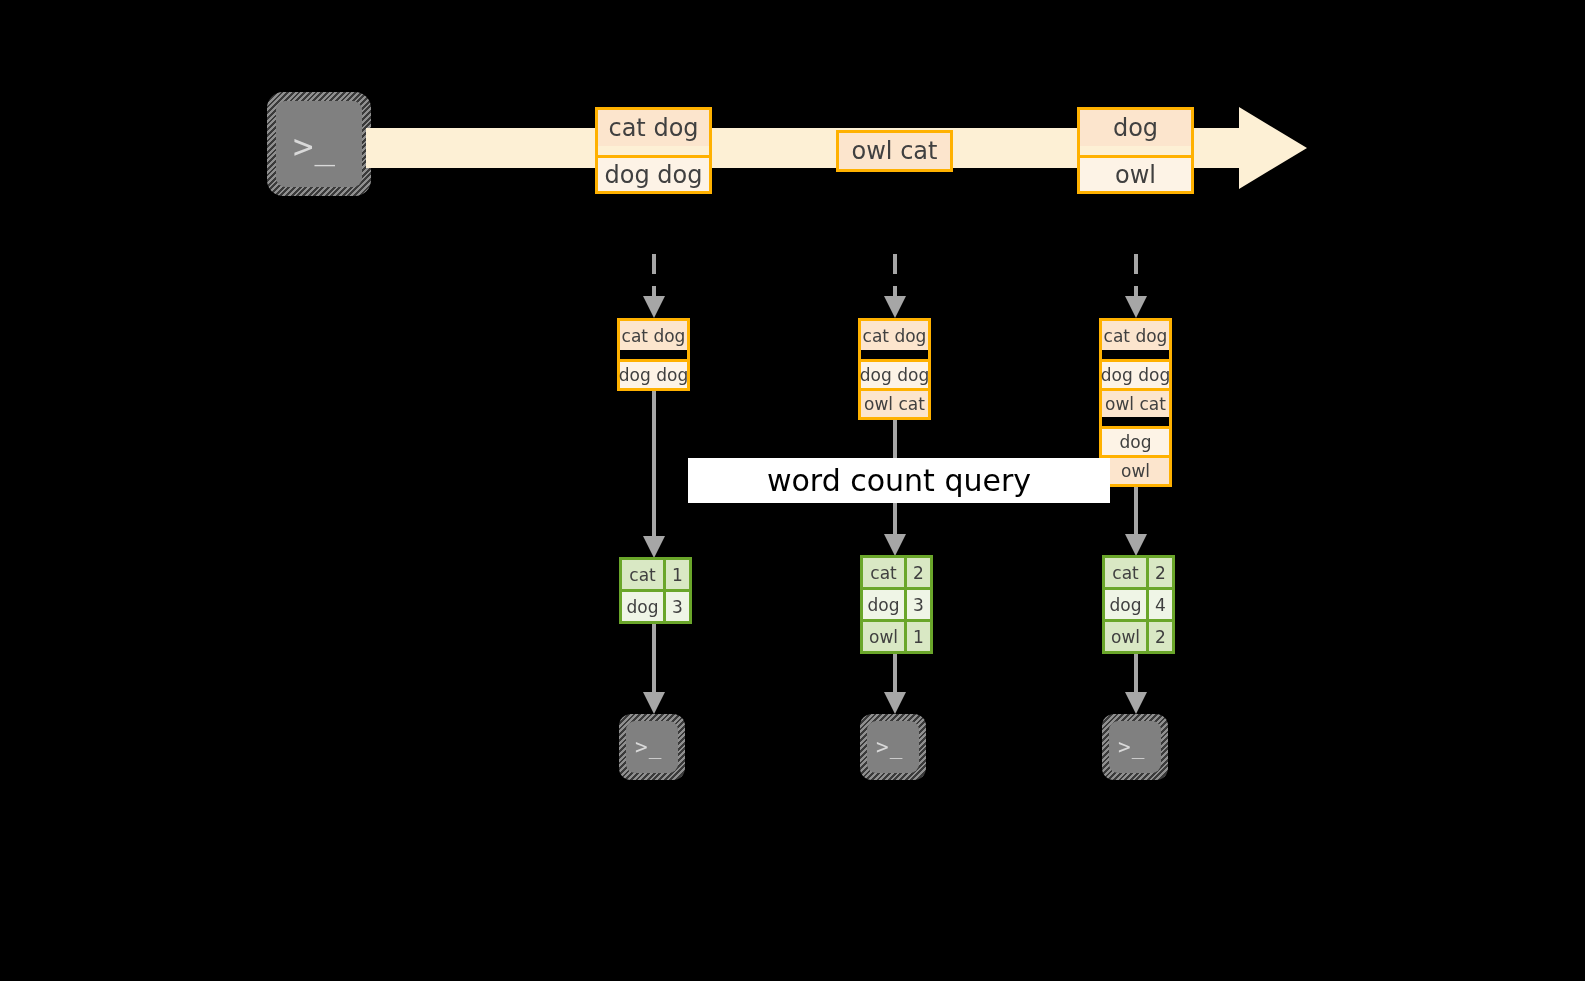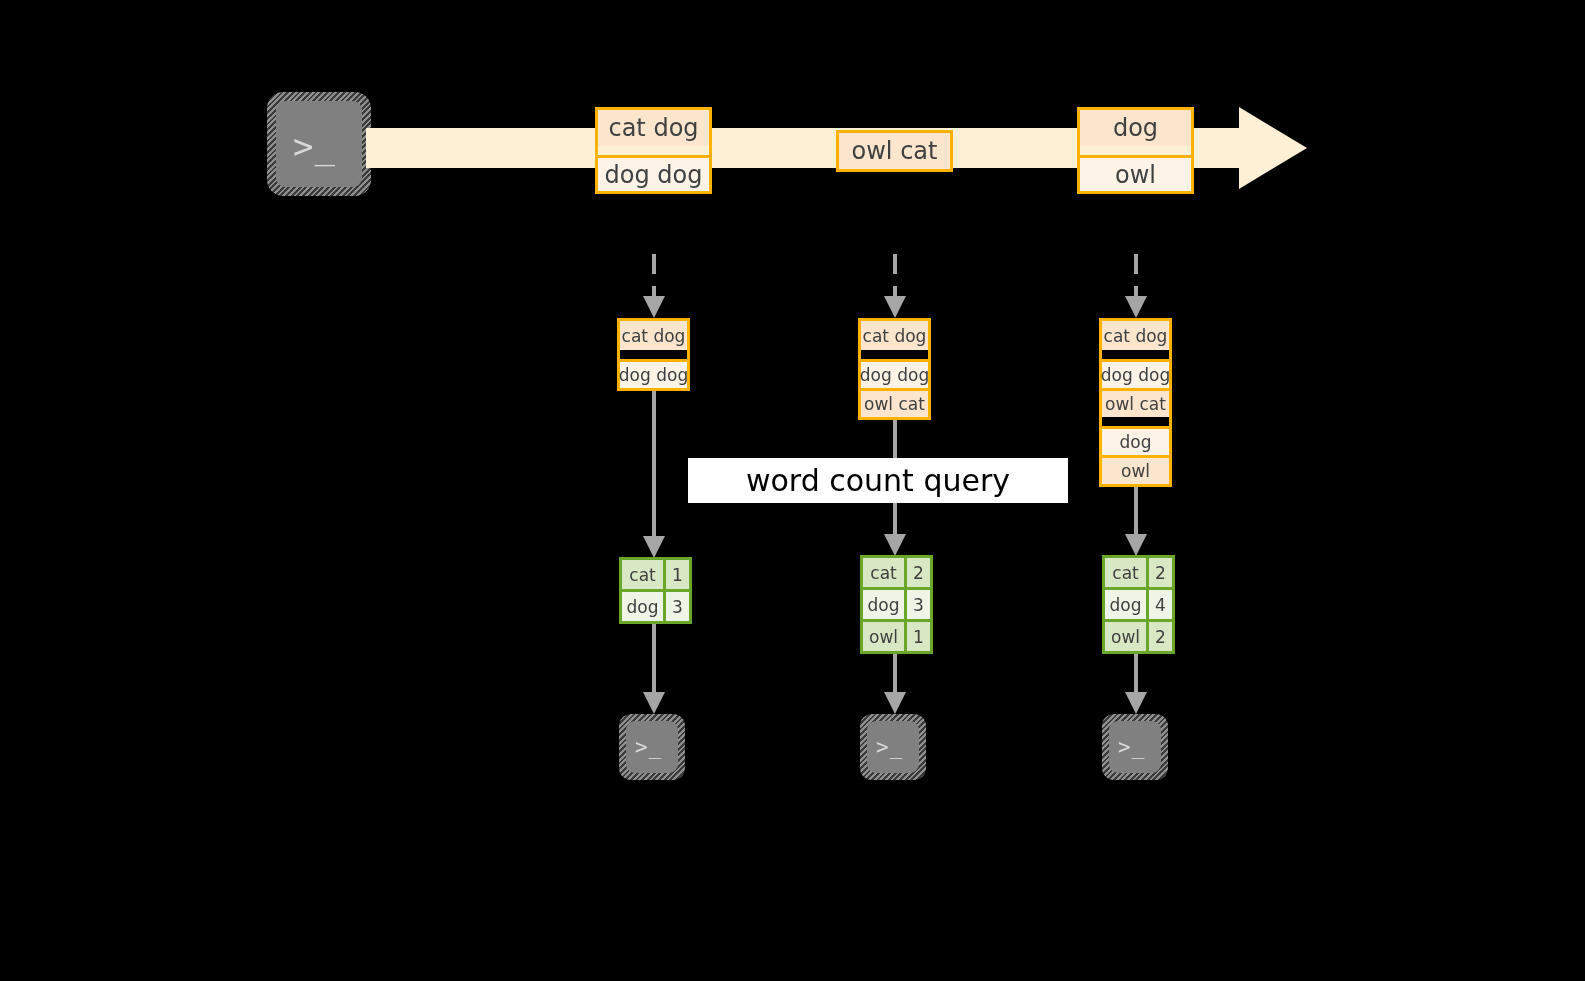--- a/index.html
+++ b/index.html
@@ -130,21 +130,21 @@
   .gtable.g3 { left: 1102px; top: 555px; }
 
   
   .conn { position: absolute; z-index: 2; }
 
   
   .query-label {
     position: absolute;
     left: 688px;
     top: 458px;
-    width: 380px;
+    width: 422px;
     height: 45px;
     background: #ffffff;
     display: flex;
     align-items: center;
     justify-content: center;
     color: #000000;
     font-size: 30px;
     z-index: 6;
     white-space: nowrap;
   }

